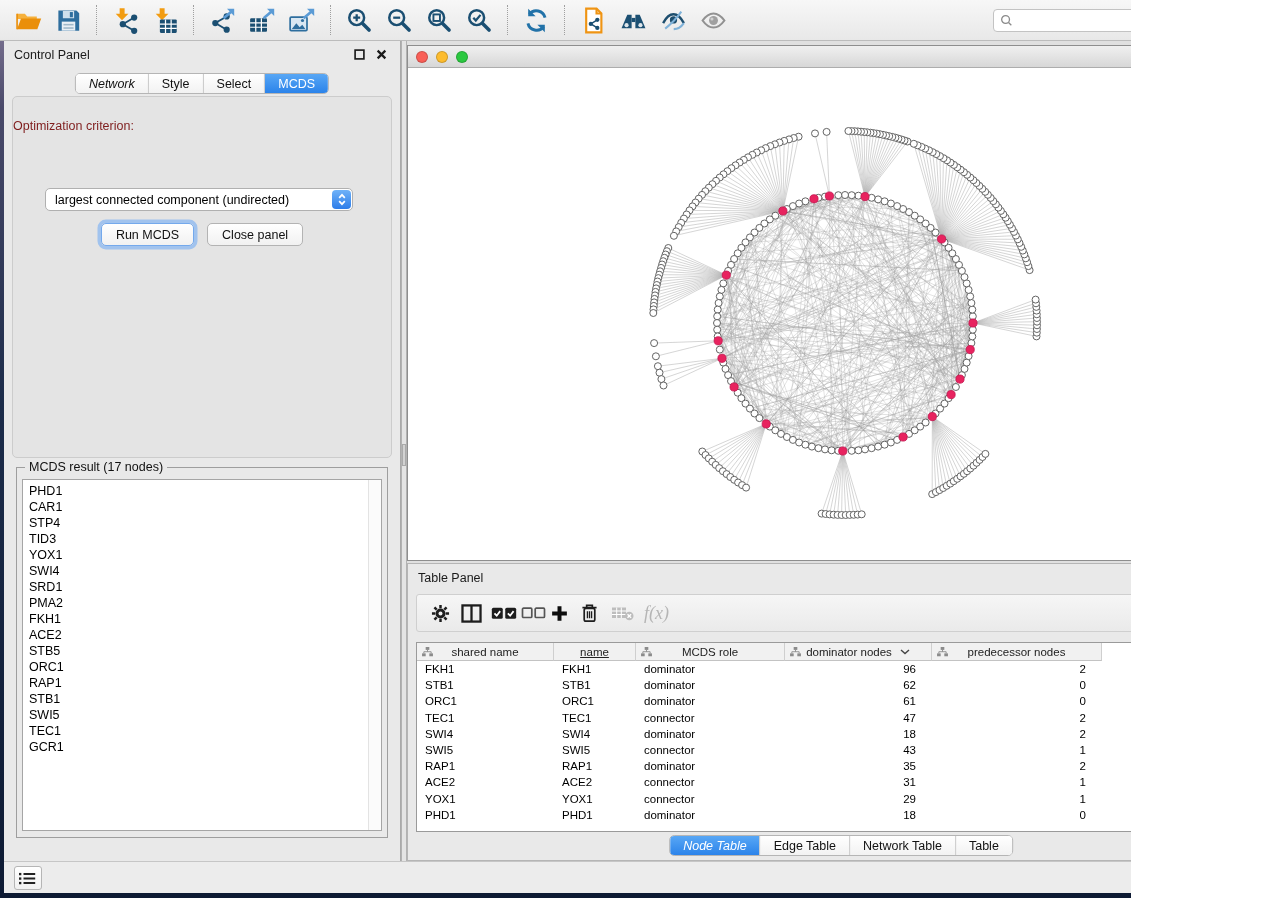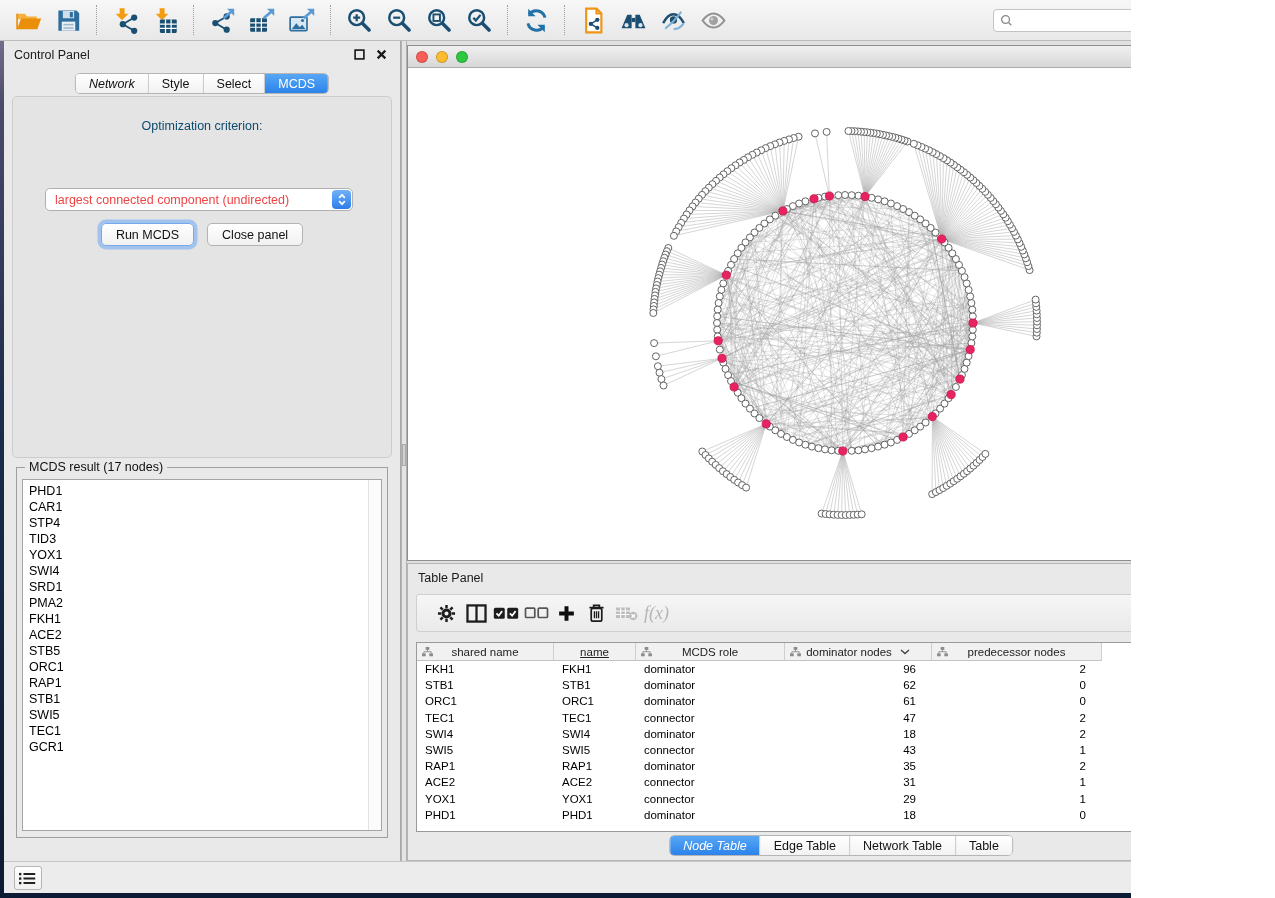--- a/index.html
+++ b/index.html
@@ -33,24 +33,24 @@
   .seg { display:inline-flex; border:1px solid #b5b5b5; border-radius:5px; overflow:hidden;
          background:#fff; height:21px; }
   .seg .tab { padding:2px 13px; font-size:12.5px; color:#111; background:linear-gradient(#ffffff,#f2f2f2);
               border-left:1px solid #c8c8c8; display:flex; align-items:center; cursor:default; white-space:nowrap; }
   .seg .tab:first-child { border-left:none;font-style:italic; }
   .seg .tab.active { background:linear-gradient(#58a7f5,#2b83ea); color:#fff; }
   .cp-tabs { position:absolute; left:50%; transform:translateX(-50%); top:32px; }
 
   .cp-content { position:absolute; left:8px; right:8px; top:55px; height:362px; background:#e4e4e4;
                 border:1px solid #cccccc; border-radius:5px; }
-  .opt-label { text-align:center; margin-top:22px; font-size:12.5px; color:#0c4a6e; }
+  .opt-label { margin-top:22px; font-size:12.5px; color:#7f1d1d; }
   .combo { position:absolute; left:32px; right:38px; top:91px; height:23px; background:#fff;
            border:1px solid #b0b0b0; border-radius:5px; display:flex; align-items:center; }
-  .combo .val { flex:1; font-size:12.5px; padding:0 9px; color:#ef4444; white-space:nowrap; overflow:hidden; }
+  .combo .val { flex:1; font-size:12.5px; padding:0 9px; color:#000000; white-space:nowrap; overflow:hidden; }
   .combo .step { width:19px; height:19px; margin-right:1px; border-radius:4px;
                  background:linear-gradient(#6fb2f8,#2d7de9); display:flex; align-items:center; justify-content:center; }
   .combo .step svg { width:10px; height:15px; }
   .btn-row { position:absolute; top:126px; width:100%; display:flex; justify-content:center; gap:13px; }
   .btn { background:linear-gradient(#ffffff,#f1f1f1); border:1px solid #b3b3b3; border-radius:5px;
          font-size:12.5px; font-family:"Liberation Sans",sans-serif; padding:3px 14px; color:#111; height:23px; }
   .btn.focused { box-shadow:0 0 0 3.5px rgba(106,168,245,.55); border-color:#74a9ec; }
 
   .fieldset { position:absolute; left:12px; right:12px; top:426px; height:371px; border:1px solid #9e9e9e; }
   .legend { position:absolute; top:-8px; left:8px; background:#e9e9e9; padding:0 4px; font-size:12.5px; color:#111; }
@@ -78,21 +78,21 @@
   .nw-canvas { position:absolute; left:0; top:22px; right:0; bottom:0; background:#fff; }
   .nw-canvas svg { width:100%; height:100%; }
 
   
   .tp { position:absolute; left:407px; top:563px; width:868px; height:298px; background:#e9e9e9;
         border:1px solid #b5b5b5; }
   .tp .float-b { right:32px; } .tp .close-b { right:12px; }
   .tp-toolbar { position:absolute; left:8px; right:8px; top:30px; height:38px;
                 background:linear-gradient(#f6f6f6,#eaeaea); border:1px solid #cfcfcf; border-radius:3px;
                 display:flex; align-items:center; padding-left:14px; }
-  .tpt-btn { height:30px; min-width:30px; display:flex; align-items:center; justify-content:center; margin-right:0; }
+  .tpt-btn { height:30px; min-width:30px; display:flex; align-items:center; margin-right:0; }
   .fx-label { font-family:"Liberation Serif",serif; font-style:italic; font-size:18px; color:#b5b5b5; padding:0 3px; }
   .table { position:absolute; left:8px; top:78px; width:847px; height:190px; background:#fff; border:1px solid #9a9a9a; }
   .thead { position:absolute; left:0; top:0; right:14px; height:18px; display:flex; }
   .th { position:relative; height:18px; background:#f1f1f1; border-right:1px solid #cfcfcf; border-bottom:1px solid #c3c3c3;
         display:flex; align-items:center; justify-content:center; font-size:11.5px; color:#222; }
   .th .tree { position:absolute; left:5px; top:4px; }
   .th .chev { margin-left:8px; display:flex; }
   .tbody { position:absolute; left:0; top:18px; right:14px; bottom:0; }
   .tr { display:flex; height:16.2px; }
   .td { font-size:11.5px; color:#000; line-height:16.2px; white-space:nowrap; overflow:hidden; }

